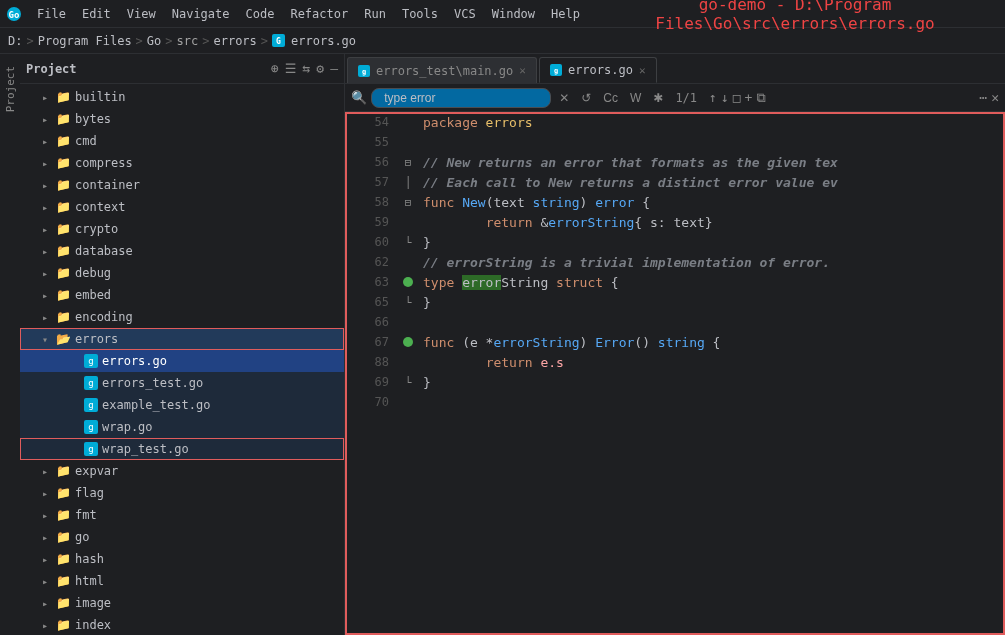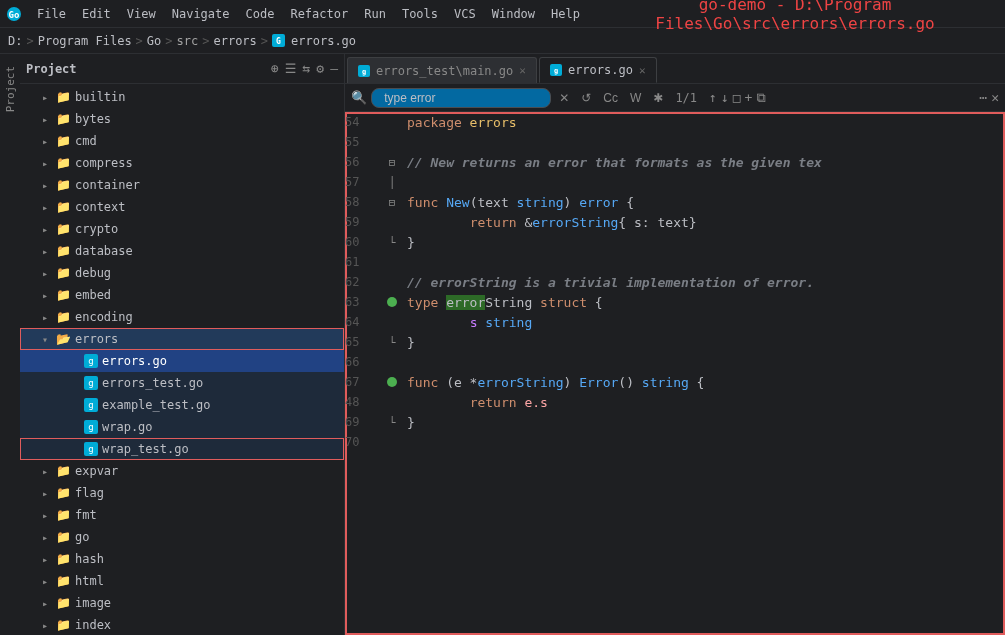--- a/index.html
+++ b/index.html
@@ -265,25 +265,27 @@
       display: flex;
       align-items: center;
       height: 20px;
       font-size: 13px;
       font-family: 'Consolas', 'Monaco', monospace;
     }
 
     .line-num {
       width: 38px;
       min-width: 38px;
+      text-align: right;
       padding-right: 10px;
       color: #555;
       font-size: 12px;
       user-select: none;
       position: relative;
+      margin-left: 16px;
     }
     .line-gutter {
       width: 18px;
       min-width: 18px;
       display: flex;
       align-items: center;
       justify-content: center;
       position: relative;
     }
     .fold-arrow {
@@ -587,20 +589,21 @@
             <span class="fold-arrow" style="color:#888;font-size:11px">⊟</span>
           </span>
           <span class="line-code"><span class="cm">// New returns an error that formats as the given tex</span></span>
         </div>
 
         <div class="code-line">
           <span class="line-num">57</span>
           <span class="line-gutter">
             <span class="fold-arrow" style="color:#888;font-size:11px">│</span>
           </span>
+          <span class="line-code"><span class="cm">// Each call to New returns a distinct error value ev</span></span>
         </div>
 
         <div class="code-line">
           <span class="line-num">58</span>
           <span class="line-gutter">
             <span class="fold-arrow" style="color:#888;font-size:11px">⊟</span>
           </span>
           <span class="line-code"><span class="kw">func</span> <span class="fn">New</span>(<span style="color:#bcbec4">text</span> <span class="ty">string</span>) <span class="ty">error</span> {</span>
         </div>
 
@@ -611,45 +614,35 @@
         </div>
 
         <div class="code-line">
           <span class="line-num">60</span>
           <span class="line-gutter">
             <span class="fold-arrow" style="color:#888;font-size:11px">└</span>
           </span>
           <span class="line-code">}</span>
         </div>
 
-        <div class="code-line">
-          <span class="line-num">61</span>
-          <span class="line-gutter"></span>
-          <span class="line-code"></span>
-        </div>
 
         <div class="code-line">
           <span class="line-num">62</span>
           <span class="line-gutter"></span>
           <span class="line-code"><span class="cm">// errorString is a trivial implementation of error.</span></span>
         </div>
 
         <div class="code-line">
           <span class="line-num">63</span>
           <span class="line-gutter">
             <span class="breakpoint-dot" style="background:#4caf50;width:10px;height:10px;border-radius:50%;display:inline-block"></span>
           </span>
           <span class="line-code"><span class="kw">type</span> <span style="background:#2d6a27;color:#bcbec4">error</span><span style="color:#bcbec4">String</span> <span class="kw">struct</span> {</span>
         </div>
 
-        <div class="code-line">
-          <span class="line-num">64</span>
-          <span class="line-gutter"></span>
-          <span class="line-code">        <span class="field">s</span> <span class="ty">string</span></span>
-        </div>
 
         <div class="code-line">
           <span class="line-num">65</span>
           <span class="line-gutter">
             <span class="fold-arrow" style="color:#888;font-size:11px">└</span>
           </span>
           <span class="line-code">}</span>
         </div>
 
         <div class="code-line">
@@ -660,21 +653,21 @@
 
         <div class="code-line">
           <span class="line-num">67</span>
           <span class="line-gutter">
             <span class="breakpoint-dot" style="background:#4caf50;width:10px;height:10px;border-radius:50%;display:inline-block"></span>
           </span>
           <span class="line-code"><span class="kw">func</span> (e *<span class="ty">errorString</span>) <span class="fn">Error</span>() <span class="ty">string</span> {</span>
         </div>
 
         <div class="code-line">
-          <span class="line-num">48</span>
+          <span class="line-num">88</span>
           <span class="line-gutter"></span>
           <span class="line-code">        <span class="kw">return</span> <span style="color:#fca5a5">e.s</span></span>
         </div>
 
         <div class="code-line">
           <span class="line-num">69</span>
           <span class="line-gutter">
             <span class="fold-arrow" style="color:#888;font-size:11px">└</span>
           </span>
           <span class="line-code">}</span>

